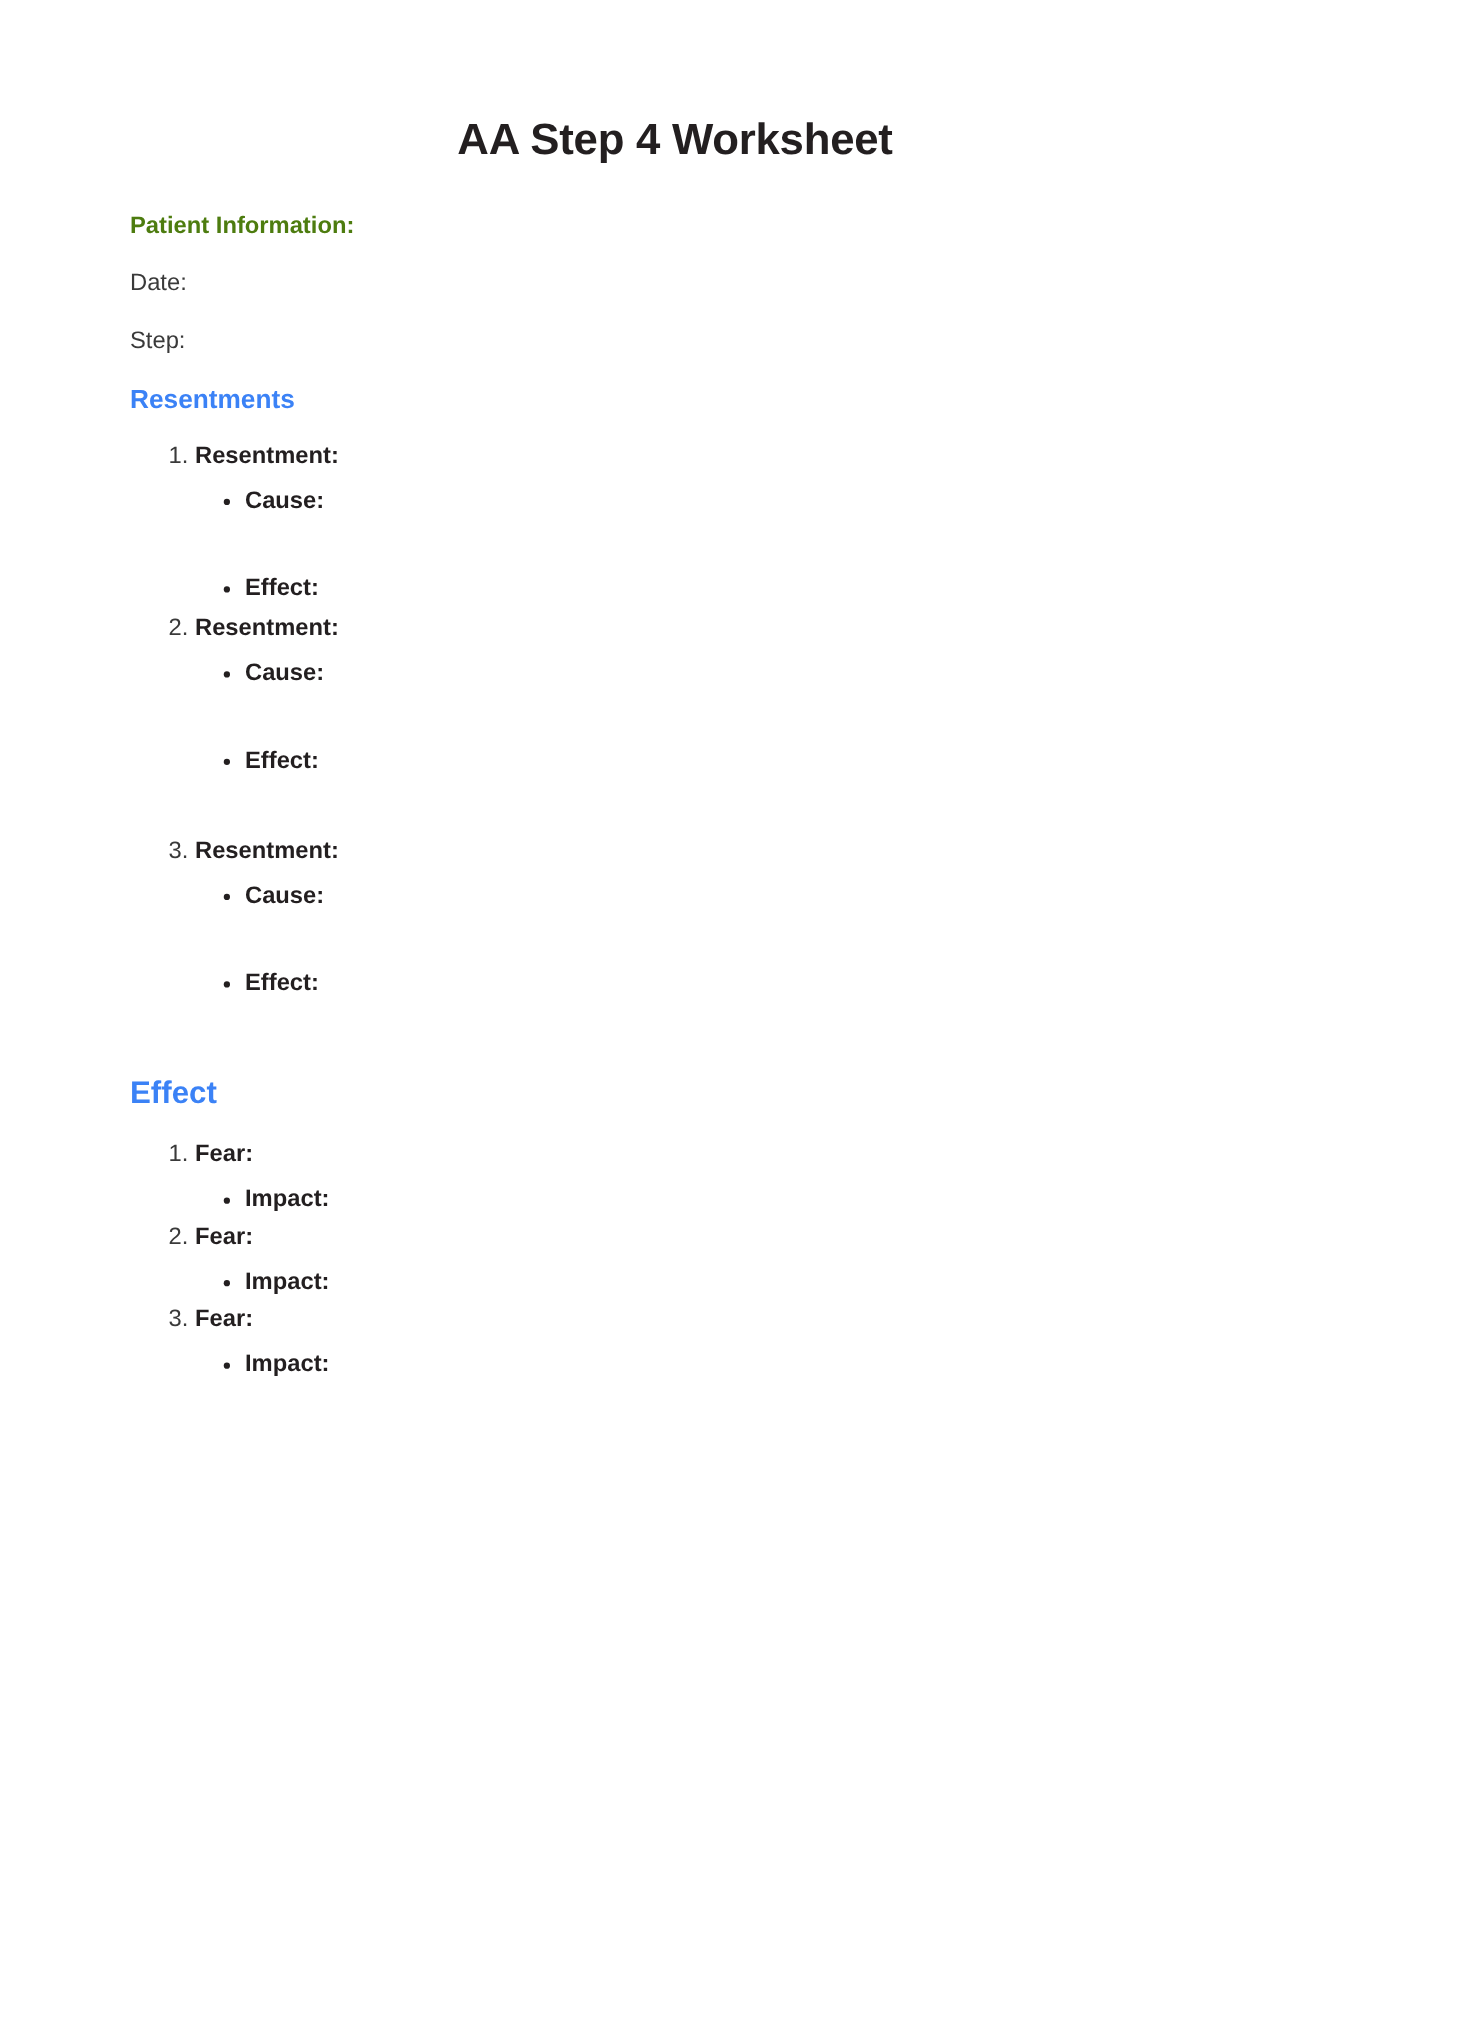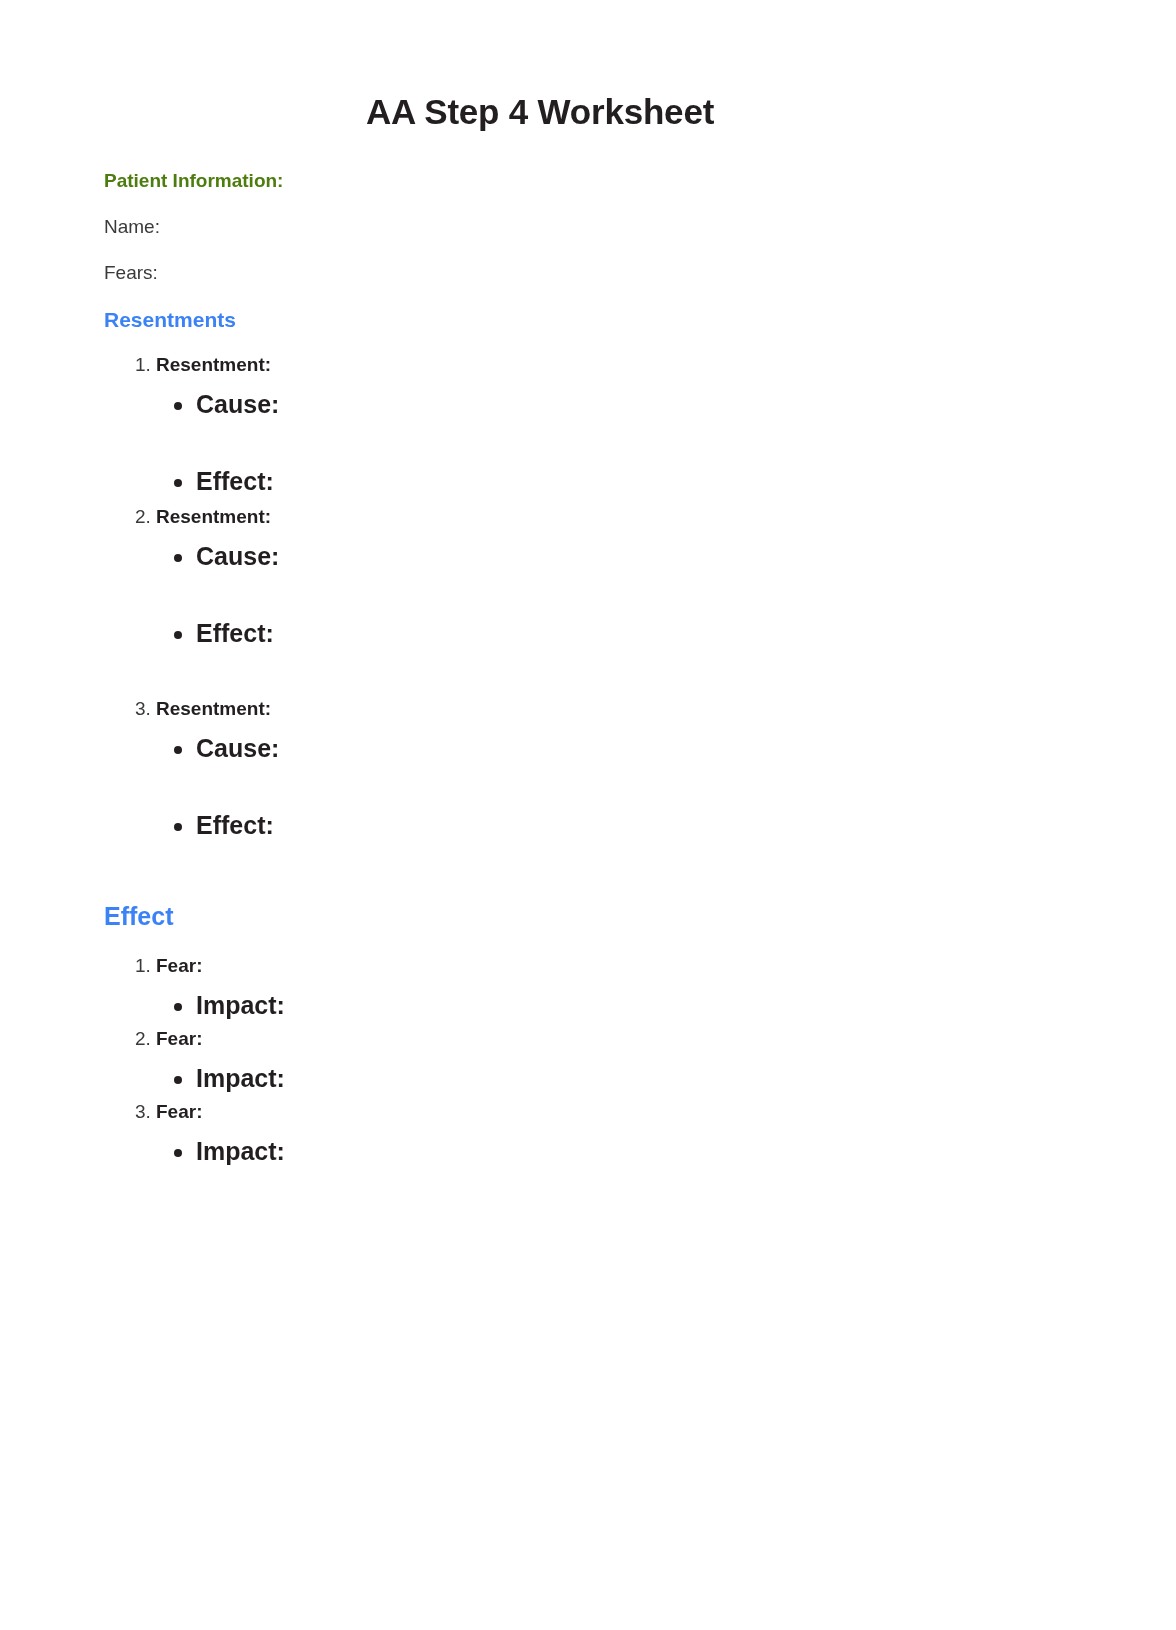--- a/index.html
+++ b/index.html
@@ -67,21 +67,21 @@
   ol.num-list > li::marker {
     font-weight: normal;
     color: #3a3a3a;
   }
   ul.bullet-list {
     list-style: disc;
     margin: 14px 0 0 0;
     padding-left: 40px;
   }
   ul.bullet-list > li {
-    font-size: 25px;
+    font-size: 19px;
     font-weight: bold;
     color: #231f20;
     margin-bottom: 48px;
   }
   ul.bullet-list > li:last-child {
     margin-bottom: 10px;
   }
   .resentment-block {
     margin-bottom: 44px;
   }
@@ -98,22 +98,22 @@
 </style>
 </head>
 <body>
 
 <div class="page">
 
   <h1 class="doc-title">AA Step 4 Worksheet</h1>
 
   <div>
     <div class="bold-line">Patient Information:</div>
-    <div class="plain-line">Name:</div>
-    <div class="plain-line">Fears:</div>
+    <div class="plain-line">Date:</div>
+    <div class="plain-line">Step:</div>
   </div>
 
   <div>
     <div class="section-heading">Resentments</div>
 
     <ol class="num-list">
       <li class="resentment-block">
         <span>Resentment:</span>
         <ul class="bullet-list">
           <li><span>Cause:</span></li>

